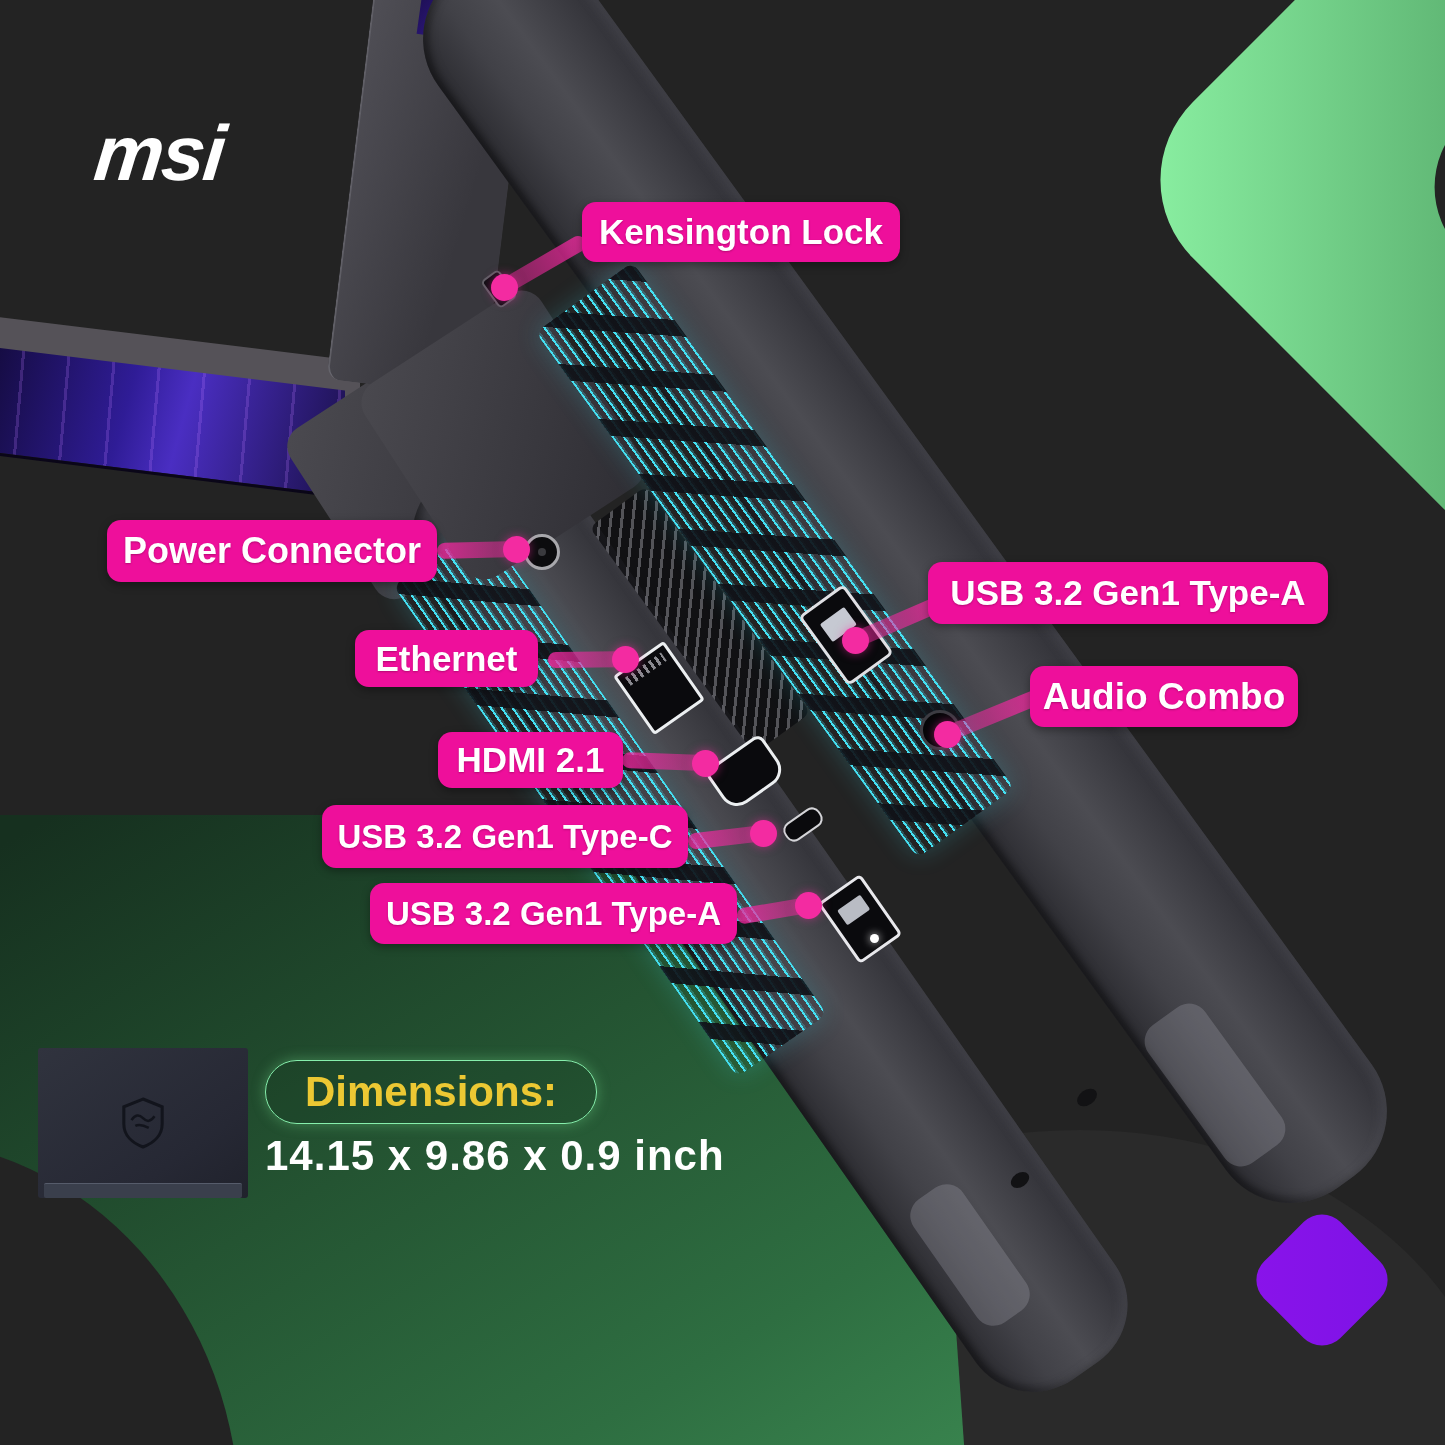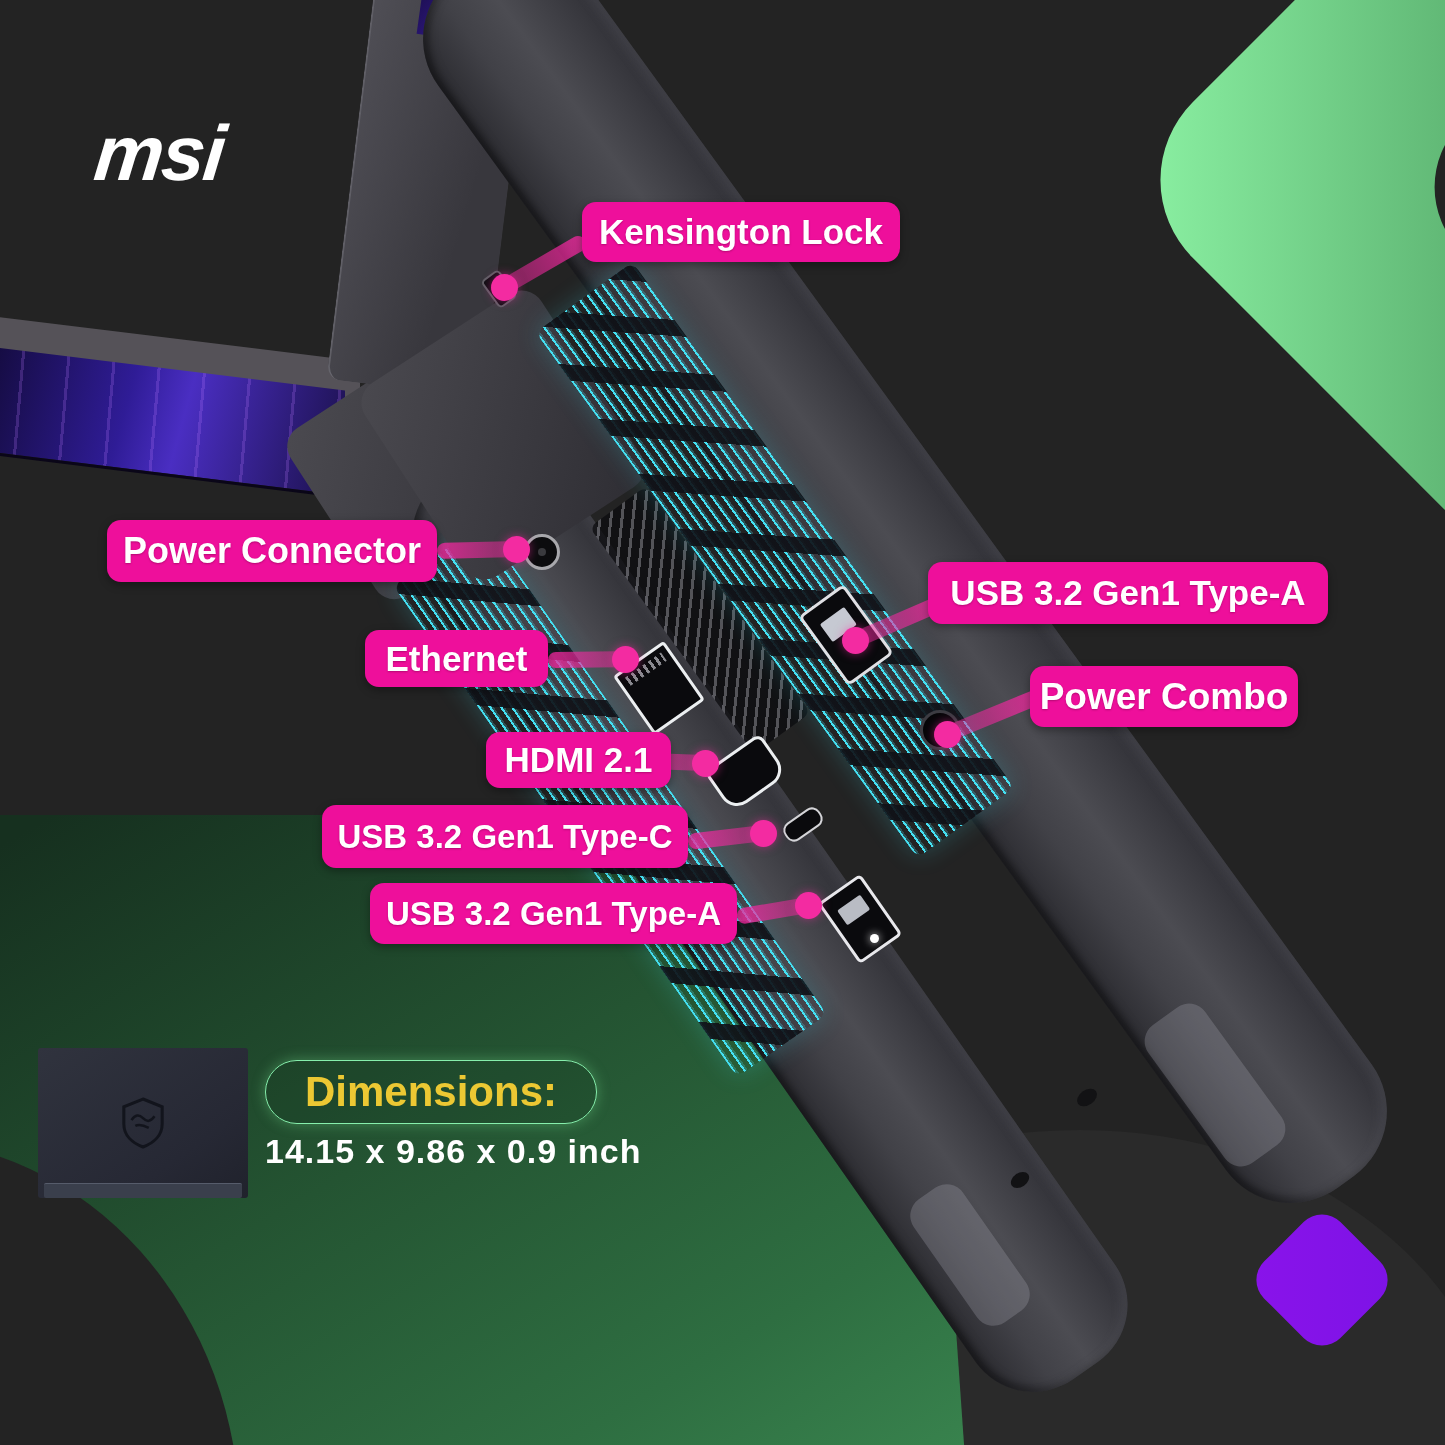--- a/index.html
+++ b/index.html
@@ -37,21 +37,21 @@
         text-shadow:0 1px 2px rgba(110,0,66,.45);white-space:nowrap;}
   .band{height:16px;border-radius:8px;transform-origin:0 50%;
         background:linear-gradient(to right,rgba(243,40,160,.8),rgba(243,40,160,.4));}
   .dot{width:27px;height:27px;border-radius:50%;background:#f32ba1;
        box-shadow:0 0 10px rgba(243,43,161,.5);}
   .port{background:#0a0a0d;}
 
   .dim-pill{display:flex;align-items:center;justify-content:center;border:1px solid #86efac;
         border-radius:34px;background:rgba(14,46,27,.18);color:#ecc833;font-weight:bold;
         box-shadow:0 0 14px rgba(130,240,155,.35);}
-  .dim-value{color:#fff;font-weight:bold;font-size:34px;letter-spacing:1px;}
+  .dim-value{color:#fff;font-weight:bold;font-size:42px;letter-spacing:1px;}
 
   .ports-banner{display:flex;align-items:center;justify-content:center;border-radius:34px;
         background:linear-gradient(90deg,#f00890 0%,#b90bc4 55%,#8411ec 100%);color:#fff;
         font-weight:bold;font-size:88px;letter-spacing:3px;}
   .ports-tip{width:108px;height:108px;border-radius:26px;transform:rotate(45deg);
         background:linear-gradient(45deg,#8a13ea,#7d13e6);}
 
   .msi-logo{color:#fff;font-size:78px;font-weight:bold;font-style:italic;
         transform:skewX(-6deg);letter-spacing:-2px;}
   .lid-thumb{background:linear-gradient(145deg,#30333e 0%,#262834 70%,#20222c 100%);
@@ -141,37 +141,37 @@
   <div class="abs dot" style="left:795px;top:892px;"></div>
   <div class="abs dot" style="left:842px;top:627px;"></div>
   <div class="abs dot" style="left:934px;top:721px;"></div>
 
   <div class="abs pill" style="left:582px;top:202px;width:318px;height:60px;font-size:35px;">
     <span>Kensington Lock</span>
   </div>
   <div class="abs pill" style="left:107px;top:520px;width:330px;height:62px;font-size:36px;">
     <span>Power Connector</span>
   </div>
-  <div class="abs pill" style="left:365px;top:630px;width:183px;height:57px;font-size:35px;">
+  <div class="abs pill" style="left:355px;top:630px;width:183px;height:57px;font-size:35px;">
     <span>Ethernet</span>
   </div>
-  <div class="abs pill" style="left:438px;top:732px;width:185px;height:56px;font-size:35px;margin-left:48px;">
+  <div class="abs pill" style="left:438px;top:732px;width:185px;height:56px;font-size:35px;">
     <span>HDMI 2.1</span>
   </div>
   <div class="abs pill" style="left:322px;top:805px;width:366px;height:63px;font-size:33px;">
     <span>USB 3.2 Gen1 Type-C</span>
   </div>
   <div class="abs pill" style="left:370px;top:883px;width:367px;height:61px;font-size:33px;">
     <span>USB 3.2 Gen1 Type-A</span>
   </div>
   <div class="abs pill" style="left:928px;top:562px;width:400px;height:62px;font-size:35px;">
     <span>USB 3.2 Gen1 Type-A</span>
   </div>
   <div class="abs pill" style="left:1030px;top:666px;width:268px;height:61px;font-size:37px;">
-    <span>Power Combo</span>
+    <span>Audio Combo</span>
   </div>
 
   <div class="abs lid-thumb" style="left:38px;top:1048px;width:210px;height:150px;">
     <svg width="46" height="52" viewBox="0 0 24 27">
       <path d="M12 1 L22 5 V14 C22 20 17.5 24 12 26 C6.5 24 2 20 2 14 V5 Z" fill="none" stroke="#12141c" stroke-width="1.6"></path>
       <path d="M6 12 C8 9 10 9 12 11 C14 13 16 13 18 10 M8 15 C10 14 13 15 15 16" fill="none" stroke="#12141c" stroke-width="1.3"></path>
     </svg>
     <div class="lid-hinge"></div>
   </div>
 

